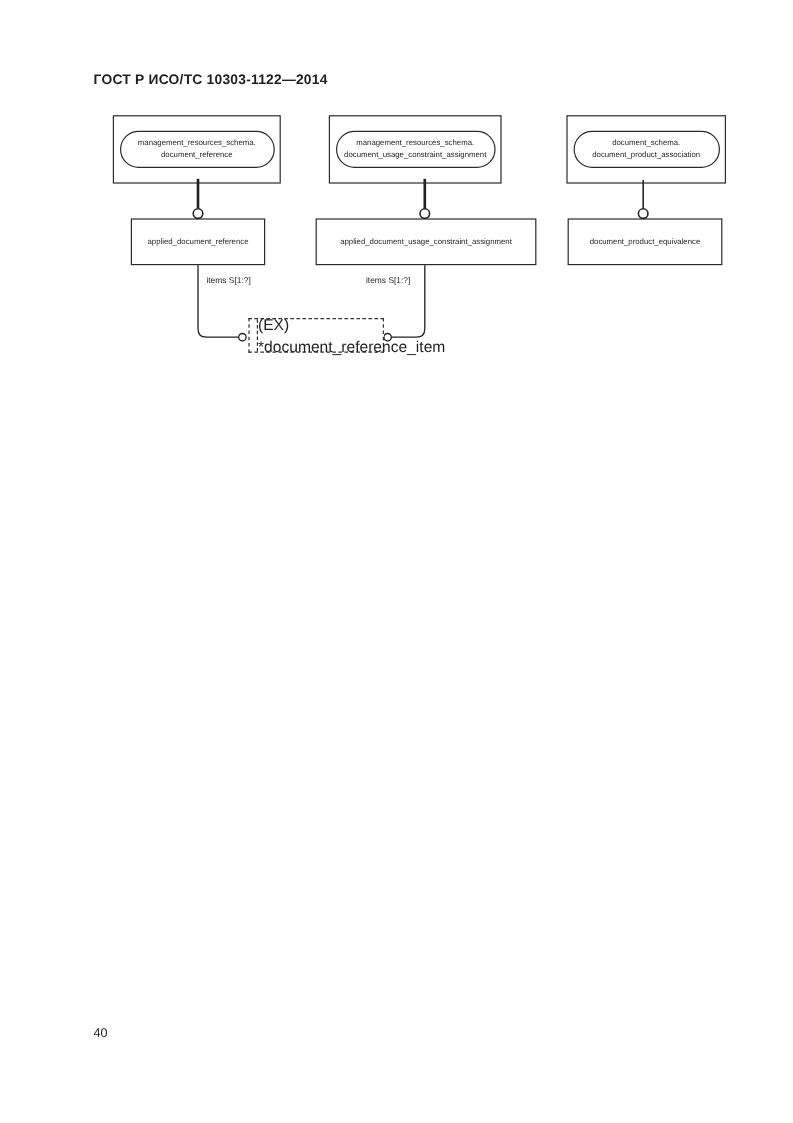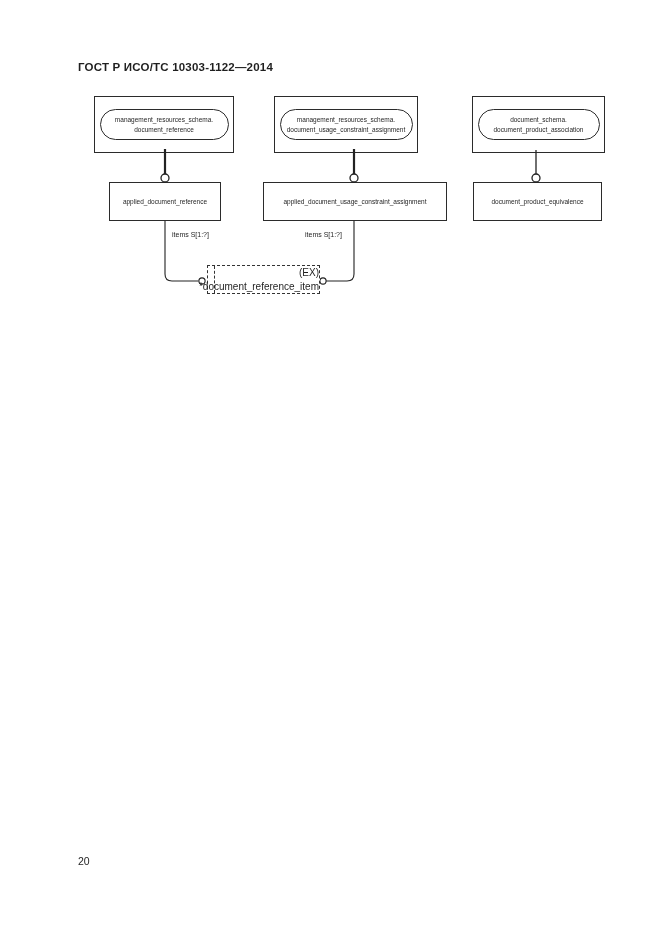--- a/index.html
+++ b/index.html
@@ -33,22 +33,22 @@
   .attr-label{position:absolute;font-size:7px;white-space:nowrap;}
   .select-box{
     position:absolute;border:1px dashed #333;box-sizing:border-box;background:#fff;
   }
   .select-divider{
     position:absolute;left:6px;top:0;bottom:0;width:0;
     border-left:1px dashed #333;
   }
   .select-text{
     position:absolute;left:7px;right:0;top:0;bottom:0;
-    display:flex;flex-direction:column;align-items:flex-end;justify-content:center;
-    font-size:10px;line-height:1.35;white-space:nowrap;
+    display:flex;flex-direction:column;align-items:flex-start;justify-content:center;
+    font-size:13px;line-height:1.35;white-space:nowrap;
   }
   .figure-caption{
     position:absolute;left:133px;top:334px;font-size:10.2px;white-space:pre;
   }
   .page-number{
     position:absolute;left:78px;top:855px;font-size:10.5px;
   }
 </style>
 </head>
 <body>
@@ -116,15 +116,15 @@
       <div class="select-divider"></div>
       <div class="select-text">
         <div>(EX)</div>
         <div>*document_reference_item</div>
       </div>
     </div>
 
   </div>
 
 
-  <div class="page-number">20</div>
+  <div class="page-number">40</div>
 
 </div>
 
 </body></html>

